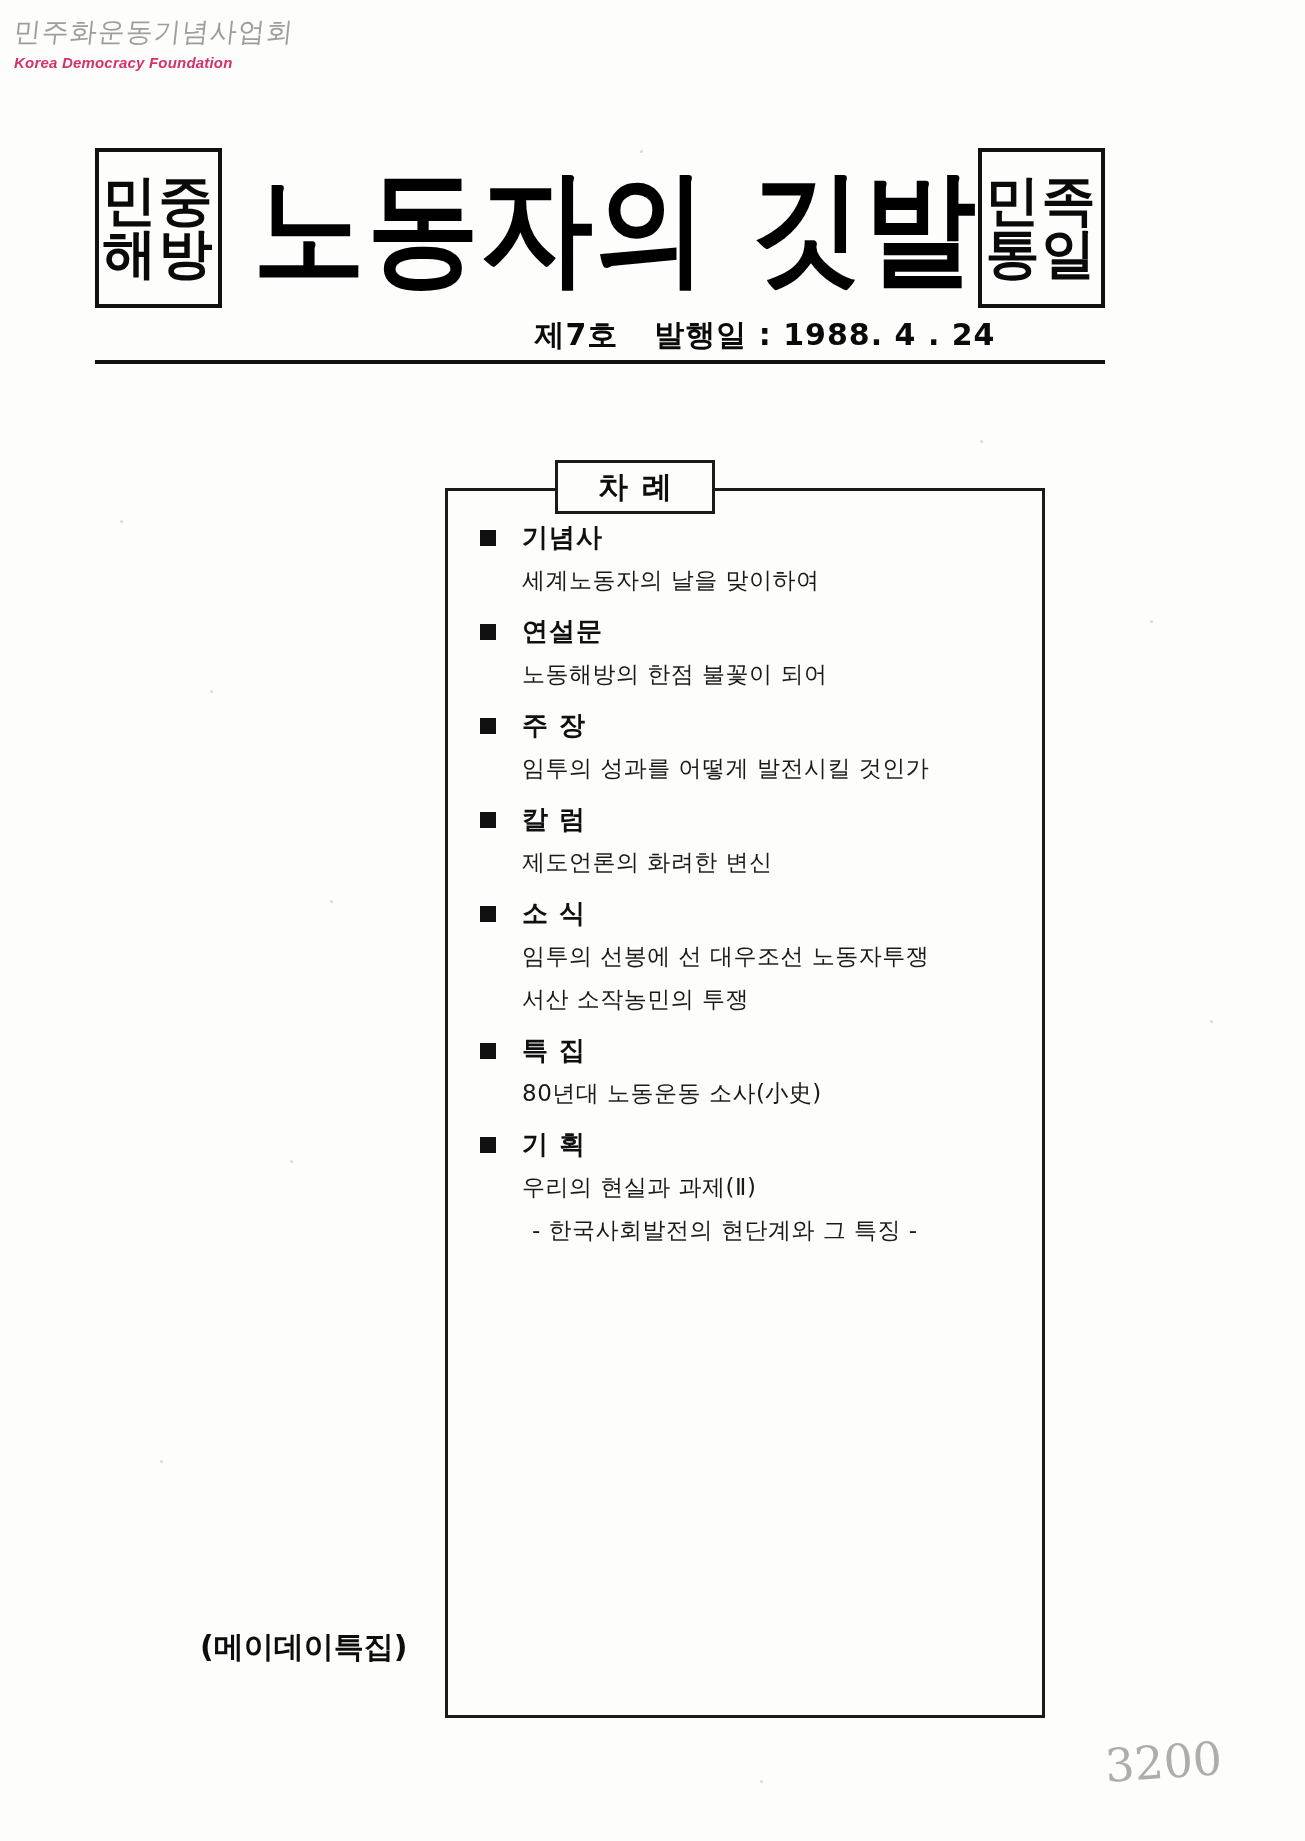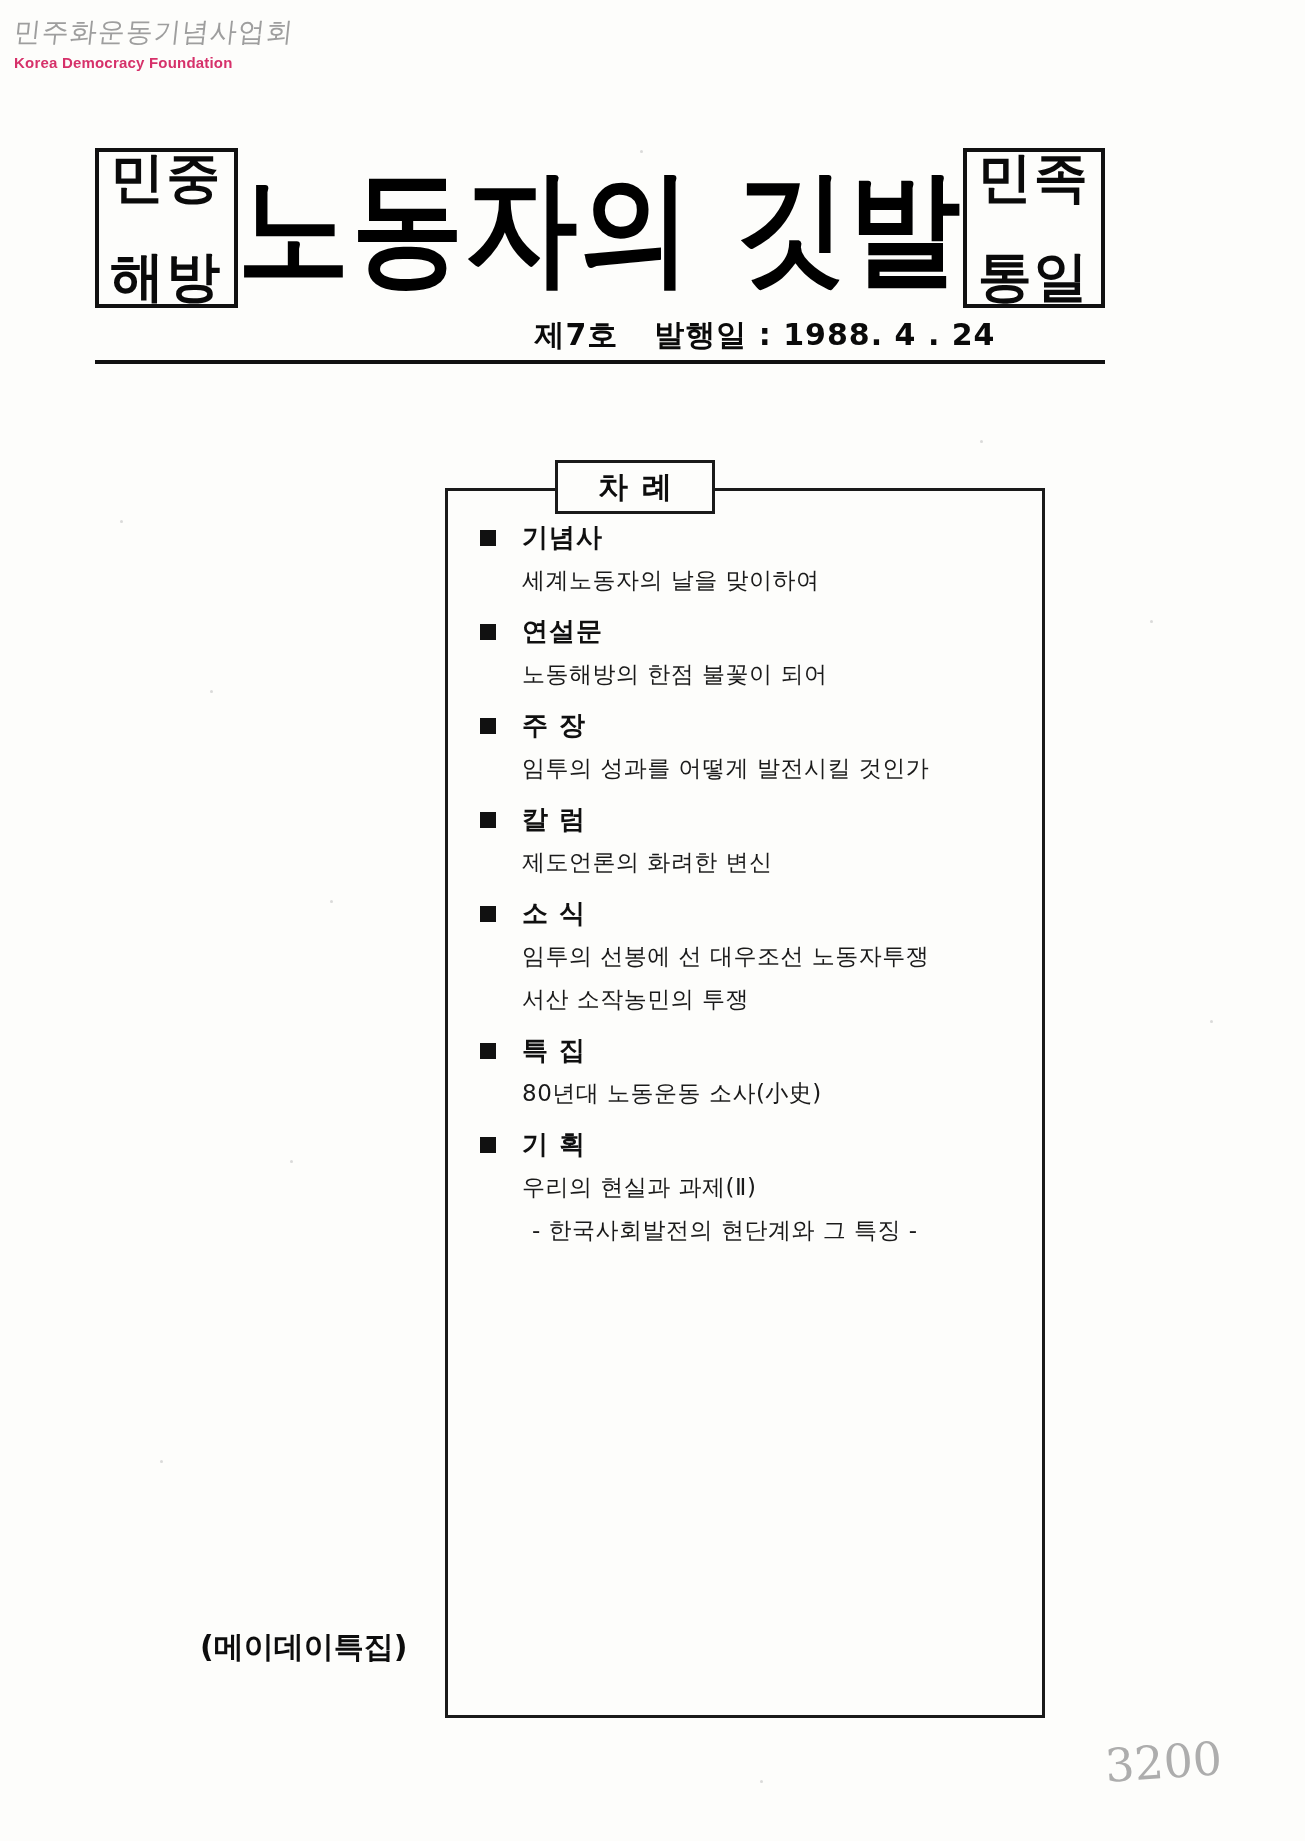--- a/index.html
+++ b/index.html
@@ -32,20 +32,21 @@
     color: #8e8e8e;
     opacity: .85;
     white-space: nowrap;
     transform: skewX(-6deg);
   }
   .stamp-en {
     margin-top: 4px;
     font-family: "Liberation Sans", sans-serif;
     font-size: 15px;
     font-weight: bold;
+    font-style: italic;
     color: #d6316a;
     letter-spacing: .2px;
     white-space: nowrap;
   }
 
   
   .masthead {
     position: absolute;
     left: 95px;
     top: 148px;
@@ -53,36 +54,37 @@
     height: 160px;
     display: flex;
     align-items: stretch;
   }
   .side-box {
     width: 162px;
     border: 4px solid #111;
     box-sizing: border-box;
     display: flex;
     flex-direction: column;
-    justify-content: space-between;
+    justify-content: center;
     align-items: center;
     line-height: .98;
   }
   .side-box span {
     font-family: "DejaVu Sans", sans-serif;
     font-size: 54px;
     font-weight: bold;
     letter-spacing: 2px;
     color: #0a0a0a;
   }
   .main-title {
     flex: 1;
     display: flex;
     align-items: center;
     justify-content: flex-end;
+    padding-left: 31px;
   }
   .main-title span {
     font-family: "DejaVu Sans", sans-serif;
     font-size: 112px;
     font-weight: bold;
     letter-spacing: 2px;
     color: #000;
     white-space: nowrap;
     transform: scaleY(1.12);
   }

